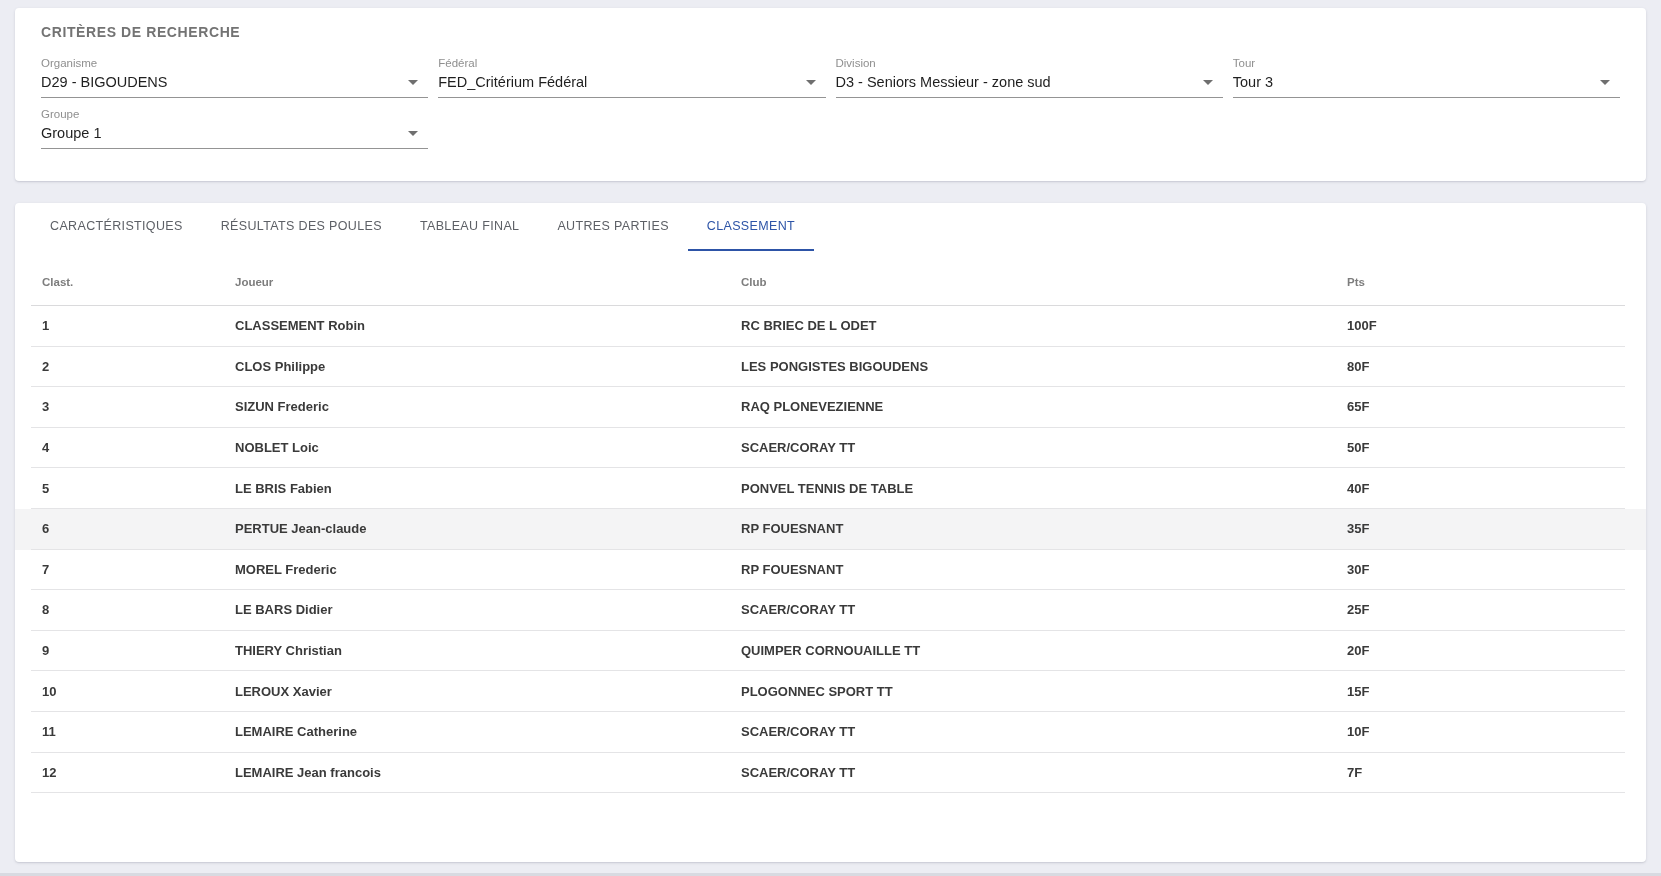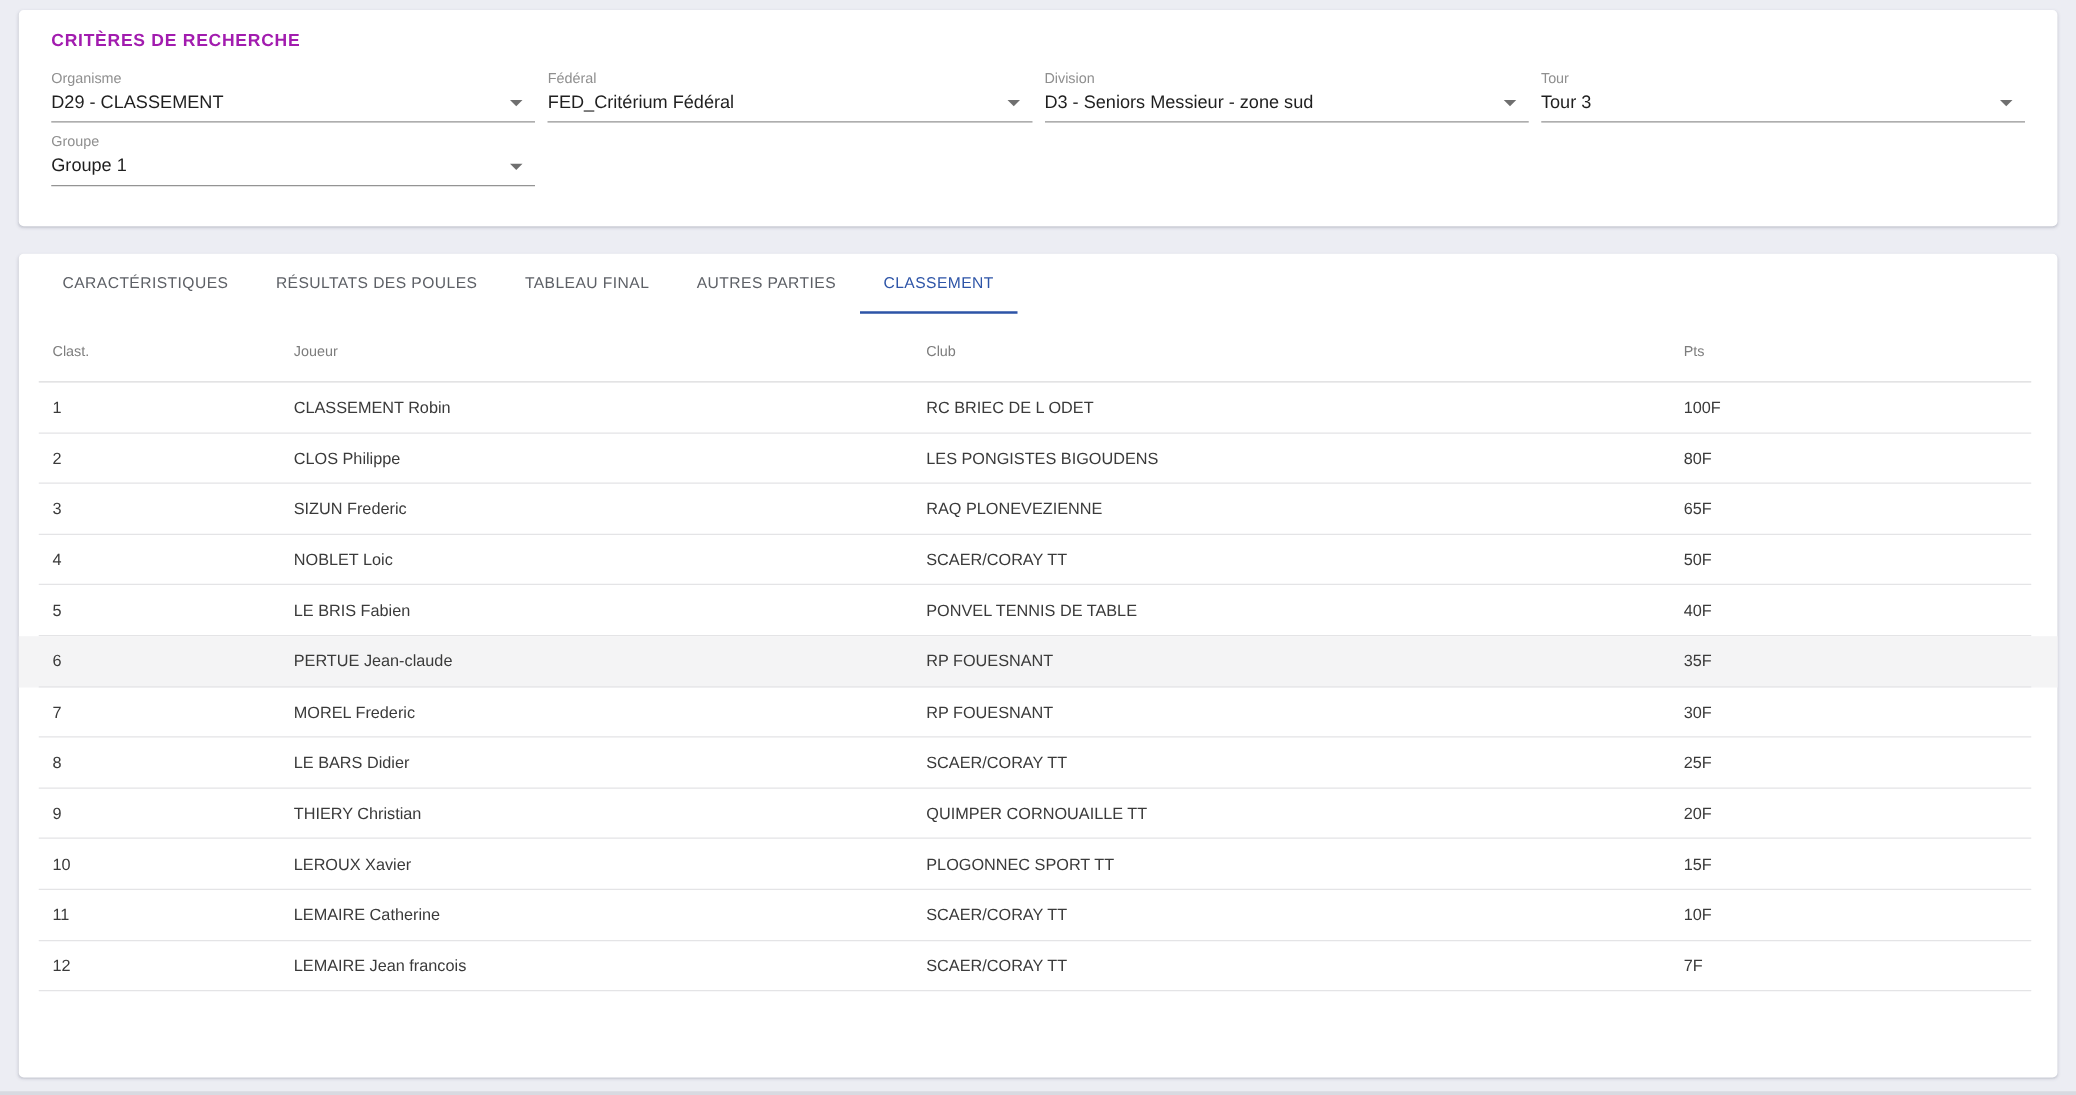--- a/index.html
+++ b/index.html
@@ -13,21 +13,21 @@
   .page { padding:8px 15px; }
   .card {
     background:#ffffff;
     border-radius:4px;
     box-shadow:0 1px 3px rgba(60,64,90,.14), 0 1px 1px rgba(60,64,90,.08);
   }
 
   
   .criteria-card { height:173px; padding:16px 26px 20px; }
   .criteria-title {
-    color:#a21caf;
+    color:#737373;
     font-size:14px;
     font-weight:bold;
     letter-spacing:.6px;
   }
   .fields-grid {
     margin-top:17px;
     display:grid;
     grid-template-columns:repeat(4,1fr);
     column-gap:24px;
     row-gap:17px;
@@ -64,21 +64,21 @@
     font-size:12.5px;
     letter-spacing:.35px;
     color:#5d6066;
     cursor:pointer;
     display:flex; align-items:center;
     border-bottom:2px solid transparent;
   }
   .tab.active { color:#2d54a7; border-bottom-color:#2d54a7; }
 
   
-  .table-area { margin-top:8px; }
+  .table-area { margin-top:8px;font-weight:bold; }
   .trow { width:100%; }
   .trow.highlighted { background:#f4f4f5; }
   .trow-inner {
     margin:0 21px 0 16px;
     display:flex;
     align-items:center;
     border-bottom:1px solid #e4e4e6;
   }
   .thead .trow-inner { height:47px; border-bottom-color:#dadadc; }
   .tbody .trow-inner { height:40.6px; }
@@ -101,21 +101,21 @@
 <div class="page">
 
   <section class="card criteria-card">
     <h2 class="criteria-title">CRITÈRES DE RECHERCHE</h2>
 
     <div class="fields-grid">
 
       <div class="field">
         <span class="field-label">Organisme</span>
         <div class="field-control">
-          <span class="field-value">D29 - CLASSEMENT</span>
+          <span class="field-value">D29 - BIGOUDENS</span>
           <span class="dd-arrow"></span>
         </div>
       </div>
 
       <div class="field">
         <span class="field-label">Fédéral</span>
         <div class="field-control">
           <span class="field-value">FED_Critérium Fédéral</span>
           <span class="dd-arrow"></span>
         </div>

